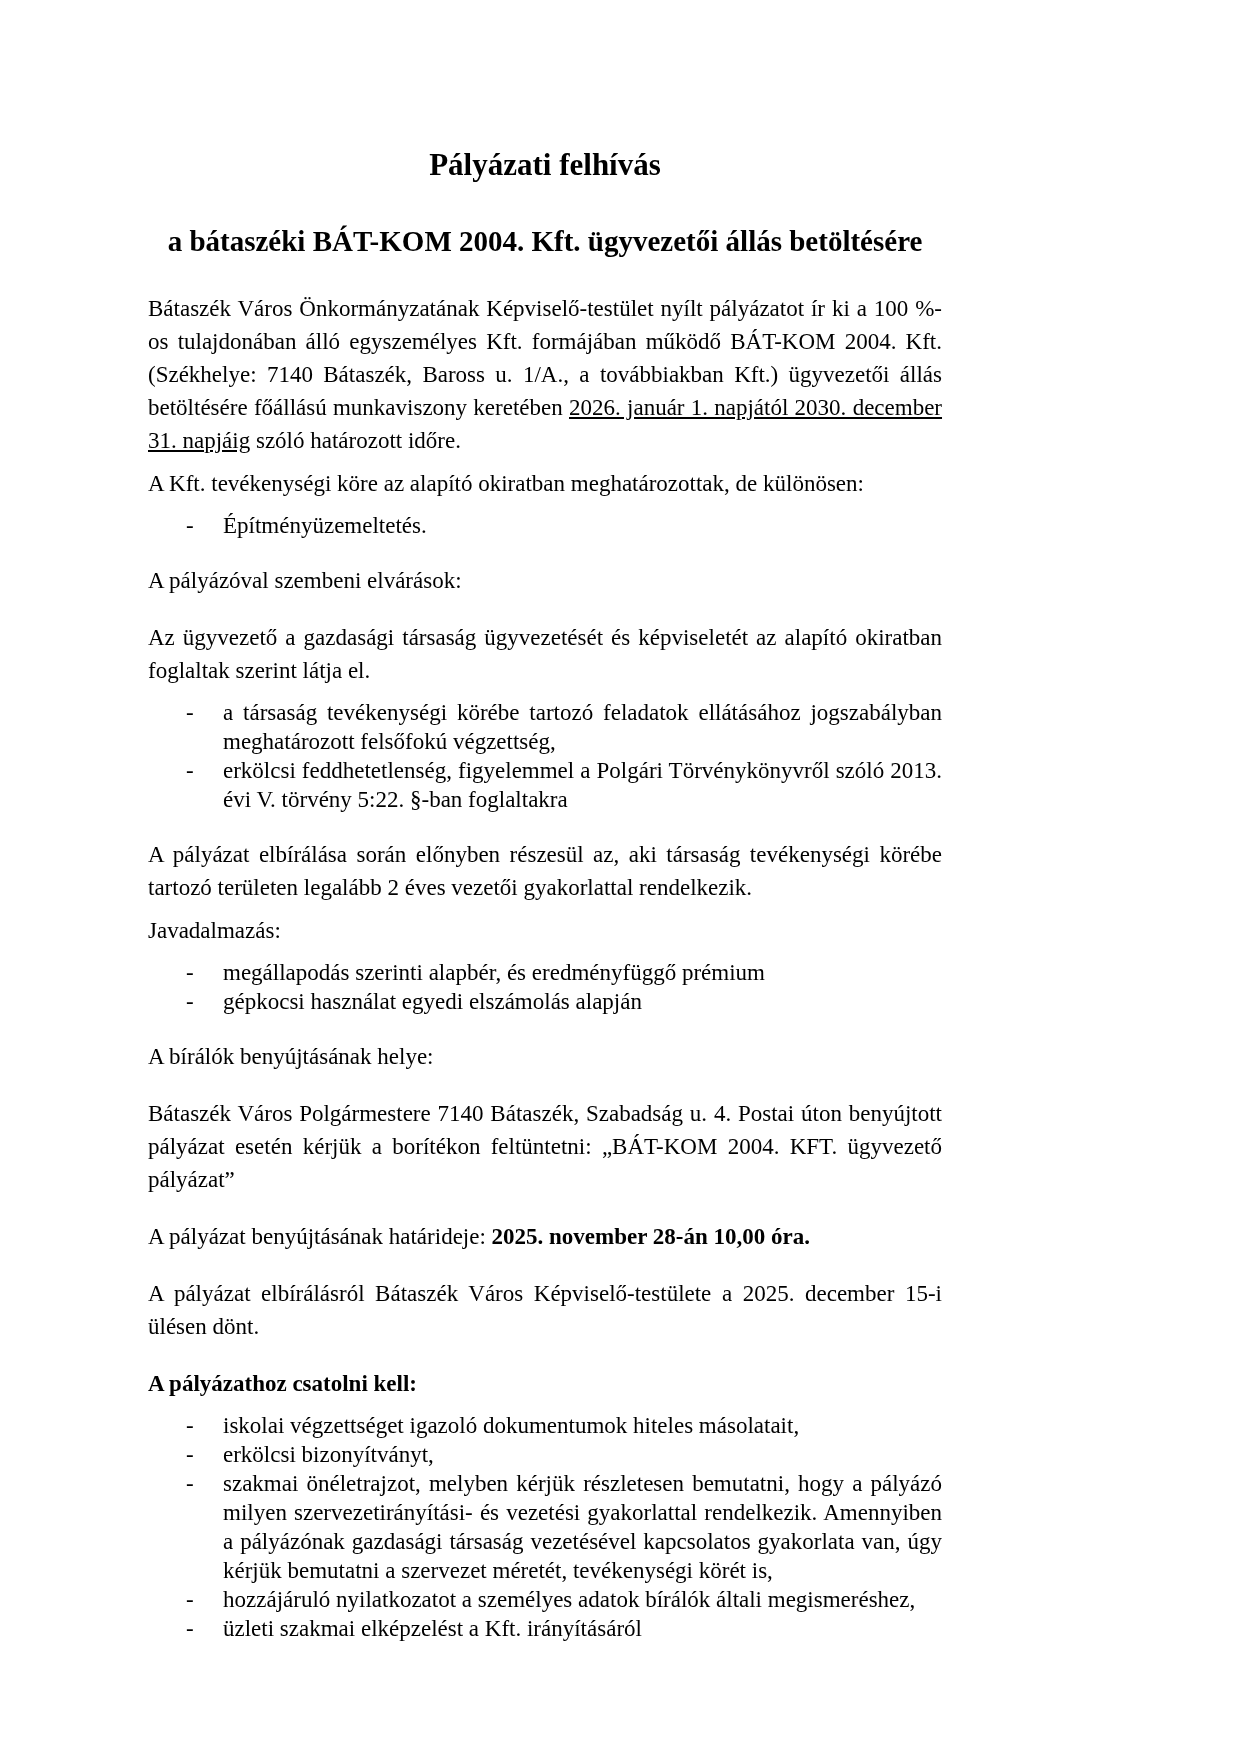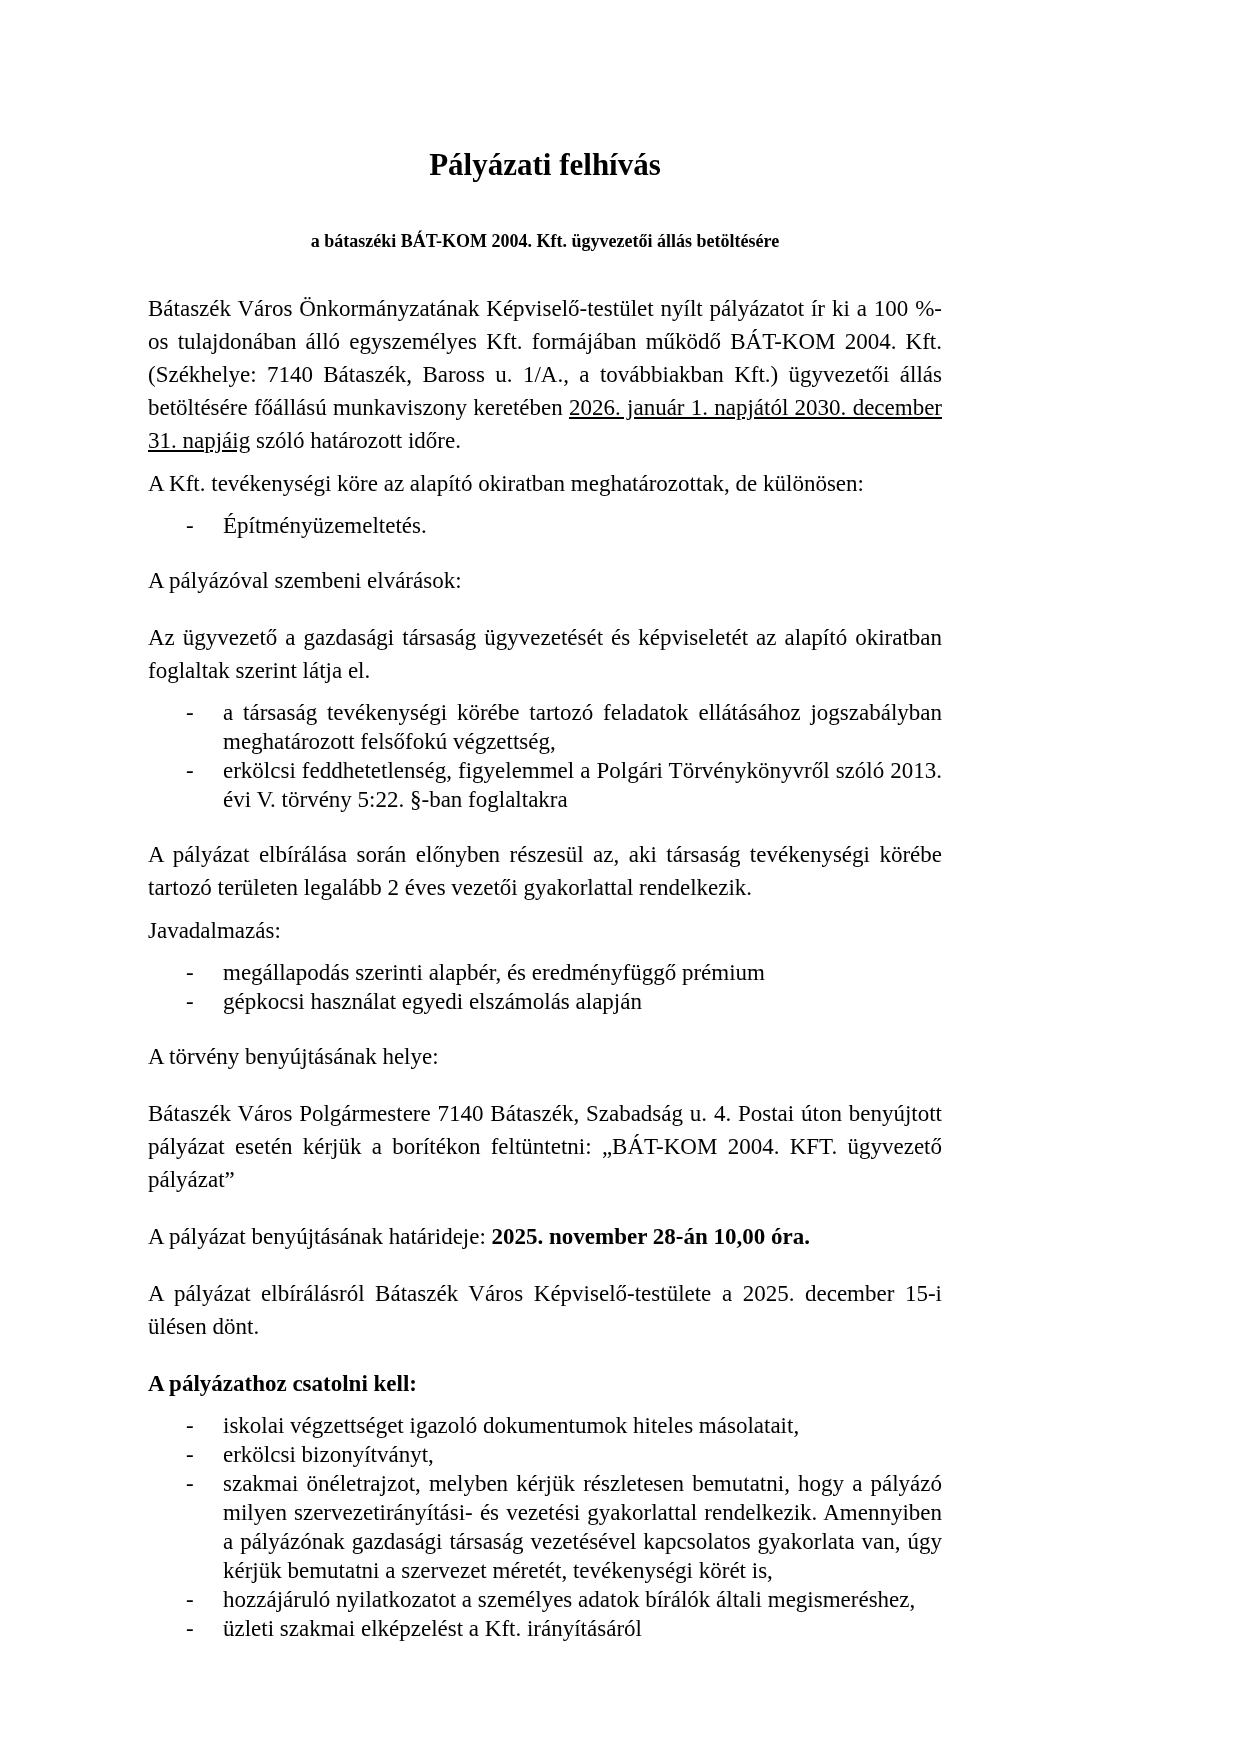--- a/index.html
+++ b/index.html
@@ -23,21 +23,21 @@
   .title {
     margin: 0;
     text-align: center;
     font-size: 31px;
     line-height: 38px;
     font-weight: bold;
   }
   .subtitle {
     margin: 42px 0 0 0;
     text-align: center;
-    font-size: 18px;
+    font-size: 29px;
     line-height: 30px;
     font-weight: bold;
   }
   p {
     margin: 24px 0 0 0;
     text-align: justify;
   }
   p.first-body { margin-top: 36px; }
   p.tight { margin-top: 10px; }
   .u { text-decoration: underline; }
@@ -101,21 +101,21 @@
     <div class="li">
       <span class="dash">-</span>
       <span class="txt">megállapodás szerinti alapbér, és eredményfüggő prémium</span>
     </div>
     <div class="li">
       <span class="dash">-</span>
       <span class="txt">gépkocsi használat egyedi elszámolás alapján</span>
     </div>
   </div>
 
-  <p>A törvény benyújtásának helye:</p>
+  <p>A bírálók benyújtásának helye:</p>
 
   <p>Bátaszék Város Polgármestere 7140 Bátaszék, Szabadság u. 4. Postai úton benyújtott pályázat esetén kérjük a borítékon feltüntetni: „BÁT-KOM 2004. KFT. ügyvezető pályázat”</p>
 
   <p><span>A pályázat benyújtásának határideje: </span><span class="b">2025. november 28-án 10,00 óra.</span></p>
 
   <p>A pályázat elbírálásról Bátaszék Város Képviselő-testülete a 2025. december 15-i ülésen dönt.</p>
 
 
   <p class="b">A pályázathoz csatolni kell:</p>
 

